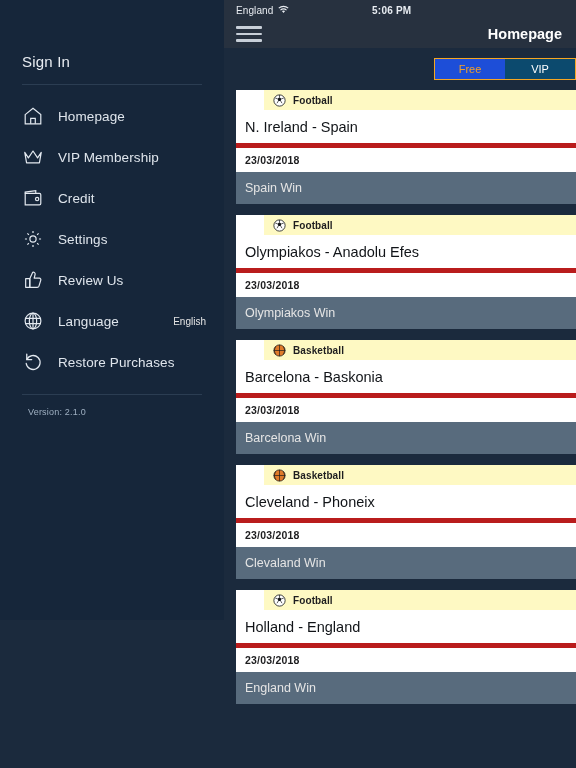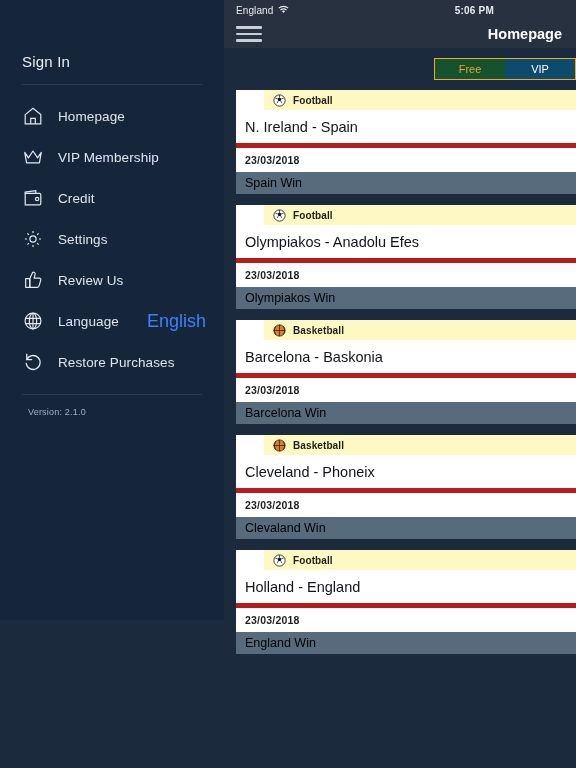--- a/index.html
+++ b/index.html
@@ -35,21 +35,21 @@
     cursor:pointer;
   }
   .nav-icon {
     width:26px; height:26px;
     flex:0 0 26px;
     display:flex; align-items:center; justify-content:center;
     margin-right:12px;
   }
   .nav-icon svg { display:block; }
   .nav-label { color:#dfe5ec; font-size:13.5px; flex:1; letter-spacing:.1px; }
-  .nav-value { color:#3b82f6; font-size:18px; }
+  .nav-value { color:#e5e5e5; font-size:10px; }
   .sb-divider-2 { height:1px; background:#2b3d52; margin:14px 22px 0 22px; }
   .version {
     color:#9fb0c2; font-size:9px;
     padding:12px 0 0 28px; letter-spacing:.2px;
   }
 
   
   .content {
     flex:1; height:768px;
     background:#1b2a3d;
@@ -58,21 +58,21 @@
   }
   .statusbar {
     height:20px; flex:0 0 20px;
     background:#27313f;
     display:flex; align-items:center;
     padding:0 12px;
     color:#e8ecf1; font-size:10px;
   }
   .sb-left { display:flex; align-items:center; gap:5px; }
   .sb-carrier { font-size:10px; letter-spacing:.1px; }
-  .sb-center { flex:1; text-align:right; }
+  .sb-center { flex:1; text-align:center; }
   .sb-time { font-size:10px; font-weight:bold; letter-spacing:.2px; }
   .sb-right { width:70px; }
 
   .navbar {
     height:28px; flex:0 0 28px;
     background:#27313f;
     display:flex; align-items:center;
     padding:0 14px 0 12px;
     position:relative;
   }
@@ -97,21 +97,21 @@
     display:flex; height:22px;
     border:1px solid #f5a623;
     overflow:hidden;
     margin-right:0;
   }
   .seg-btn {
     width:70px; height:100%;
     display:flex; align-items:center; justify-content:center;
     font-size:11px; cursor:pointer;
   }
-  .seg-free { background:#14532d; color:#f2a02a; }
+  .seg-free { background:#1d4ed8; color:#f2a02a; }
   .seg-vip  { background:#0c4a6e; color:#ffffff; }
 
   
   .list { flex:1; padding:0 0 0 12px; overflow:hidden; }
   .card {
     background:#ffffff;
     margin-bottom:11px;
     width:100%;
     overflow:hidden;
   }
@@ -129,25 +129,25 @@
     padding:9px 9px 8px 9px;
     font-size:14.5px; color:#111418;
     border-bottom:5px solid #b91c1c;
   }
   .card-date {
     padding:6px 9px 6px 9px;
     font-size:10.5px; color:#1d1d1f; font-weight:bold;
     letter-spacing:.2px;
   }
   .card-pred {
-    height:22px;
+    height:32px;
     background:#586b7d;
     display:flex; align-items:center;
     padding:0 9px;
-    color:#000000; font-size:12.5px;
+    color:#e5e5e5; font-size:12.5px;
   }
 </style>
 </head>
 <body>
 
 <div class="screen">
 
   <div class="sidebar">
 
     <div class="signin-row">

